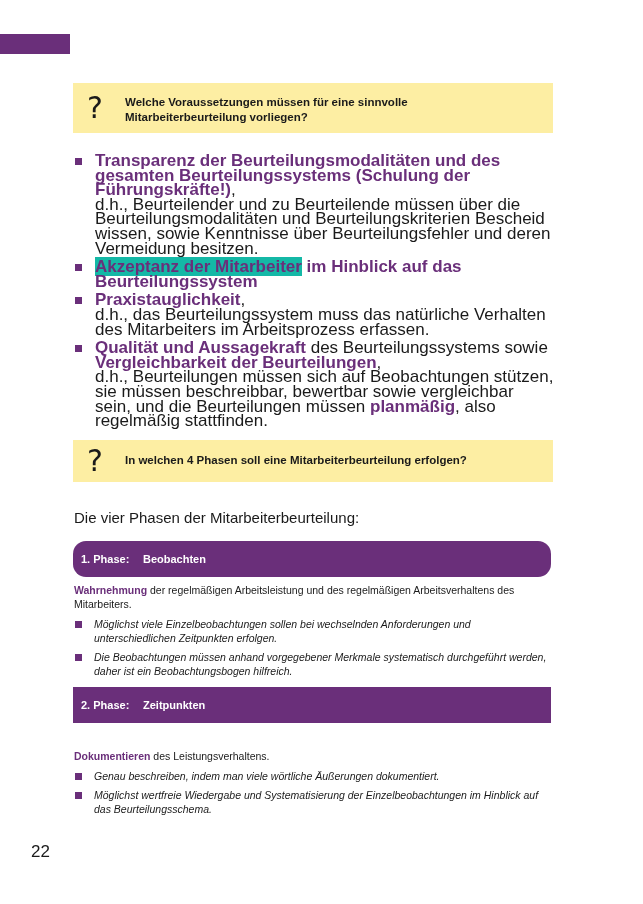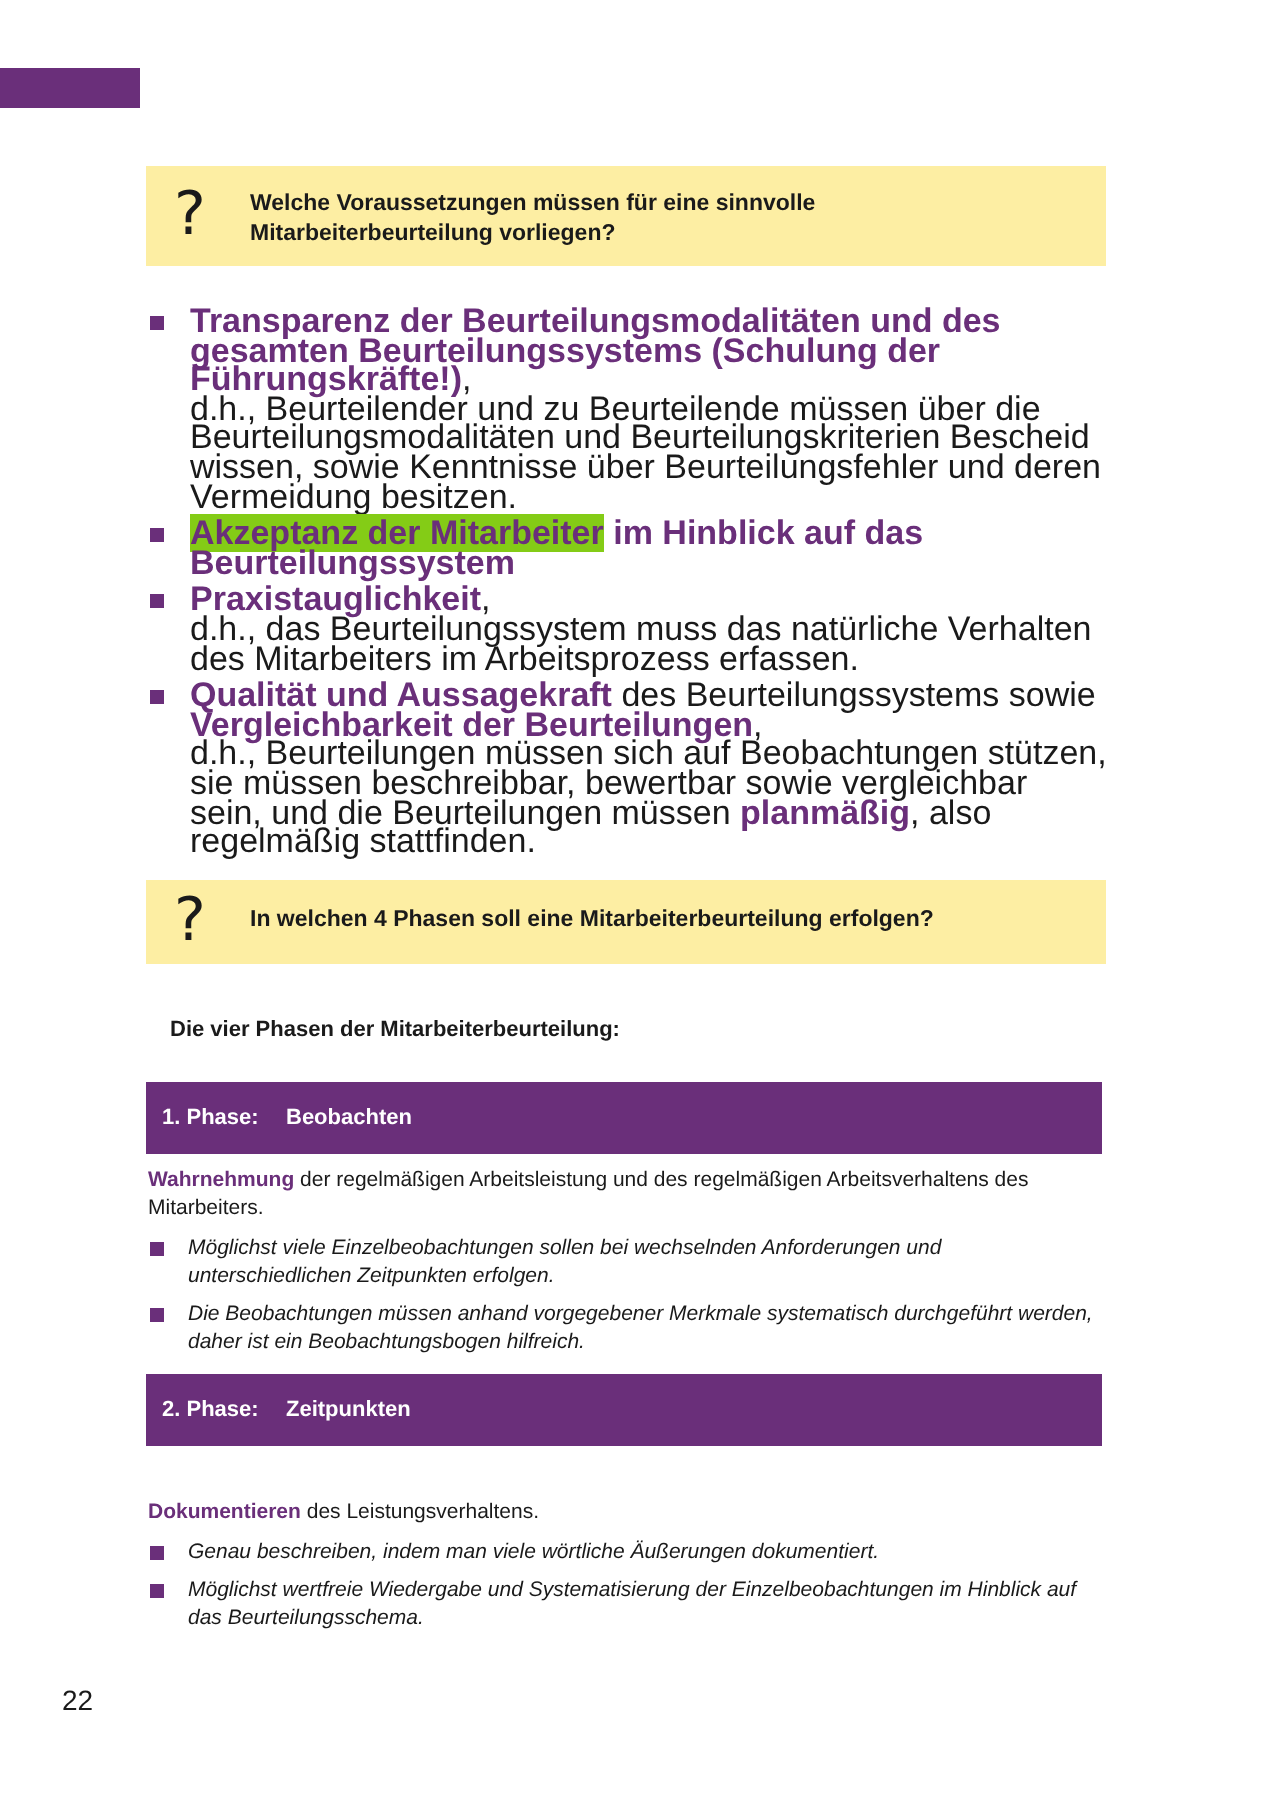--- a/index.html
+++ b/index.html
@@ -13,35 +13,35 @@
   .q1 .qmark { top: 7px; }
   .q1 .qtext { top: 12px; }
   .q2 { top: 440px; height: 42px; }
   .q2 .qmark { top: 3px; }
   .q2 .qtext { top: 13px; }
 
   .list { position: absolute; left: 74px; width: 480px; font-size: 17px; line-height: 14.6px; }
   .li { position: relative; padding-left: 21px; margin-bottom: 4px; }
   .li .bullet { position: absolute; left: 1px; top: 4px; width: 7px; height: 7px; background: #6a2f7a; }
   .hl { color: #6a2f7a; font-weight: bold; }
-  .sel { background: #84cc16; }
+  .sel { background: #14b8a6; }
   .l1 { top: 154px; }
 
-  .subhead { position: absolute; left: 74px; top: 509px; font-size: 11px; font-weight: bold; margin-left: 11px; }
+  .subhead { position: absolute; left: 74px; top: 509px; font-size: 15px; font-weight: normal; }
   .phase { position: absolute; left: 73px; width: 478px; height: 36px; background: #6a2f7a; color: #ffffff;
            font-weight: bold; font-size: 11px; box-sizing: border-box; padding-left: 8px; line-height: 36px; }
   .phase .pnum { display: inline-block; width: 62px; }
-  .p1 { top: 541px; }
+  .p1 { top: 541px; border-radius: 13px; }
   .p2 { top: 687px; }
   .ptext { position: absolute; left: 74px; width: 480px; font-size: 10.5px; line-height: 14px; }
   .pt1 { top: 583px; }
   .pt2 { top: 729px; margin-top: 20px; }
   .ptext .intro { margin-bottom: 6px; }
   .ptext .li { padding-left: 20px; margin-bottom: 5px; font-style: italic; }
-  .pagenum { position: absolute; left: 31px; top: 842px; font-size: 14px; }
+  .pagenum { position: absolute; left: 31px; top: 842px; font-size: 17px; }
 </style>
 </head>
 <body>
 
 <div class="tab-marker"></div>
 
 <div class="qbox q1">
   <span class="qmark">?</span>
   <div class="qtext">Welche Voraussetzungen müssen für eine sinnvolle Mitarbeiterbeurteilung vorliegen?</div>
 </div>

